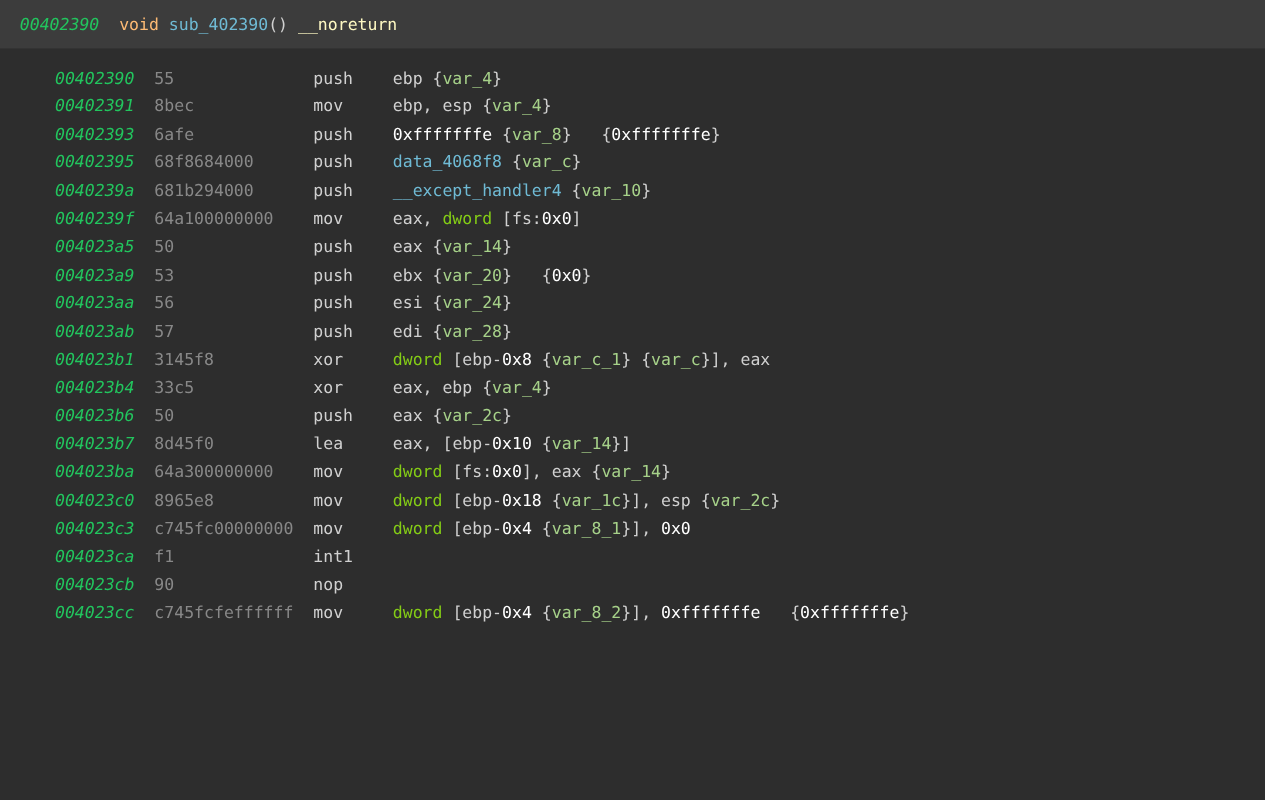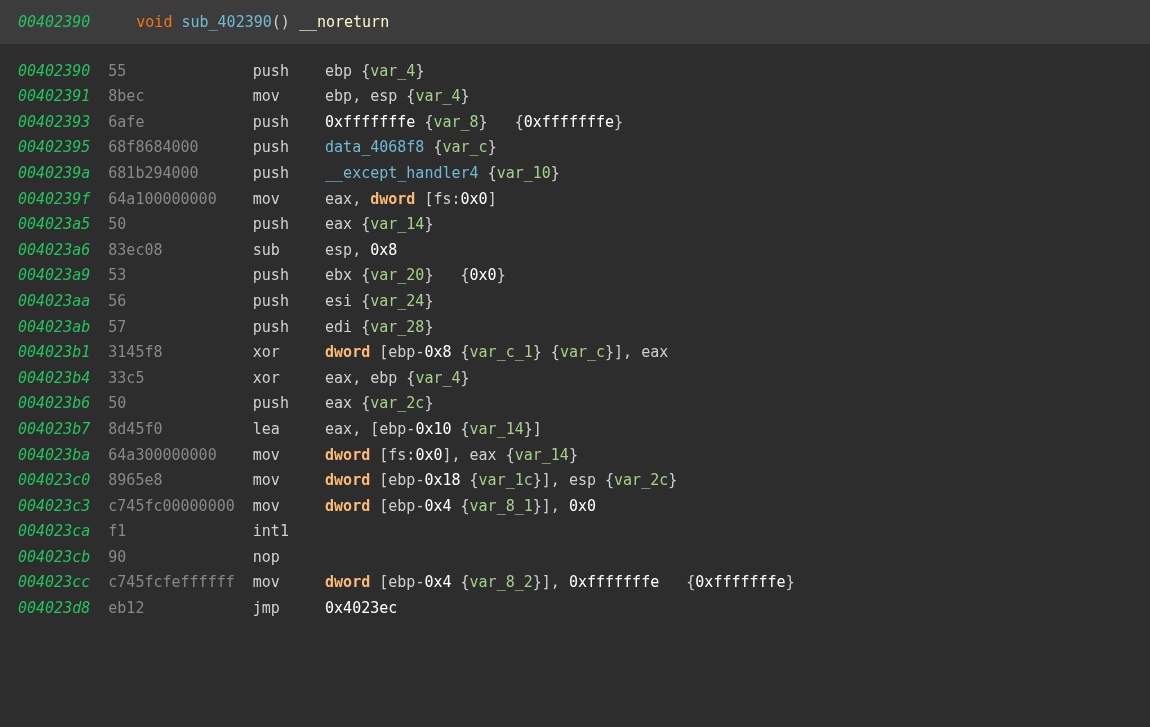--- a/index.html
+++ b/index.html
@@ -13,59 +13,58 @@
     height: 727px;
     overflow: hidden;
   }
   .header {
     background: #3c3c3c;
     padding: 10px 18px 8px 18px;
     white-space: pre;
   }
   .body {
     padding: 15px 18px 7px 18px;
+    margin-left: 32px;
   }
   .row {
     white-space: pre;
   }
   .addr   { color: #22c55e; font-style: italic; }
   .bytes  { color: #888888; }
   .mnemo  { color: #d0d0d0; }
-  .kw     { color: #f97316; margin-left: 28px; }   
+  .kw     { color: #fdba74; }   
   .fn     { color: #6fbad4; margin-top: 12px; }   
   .attr   { color: #fef9c3; }
   .reg    { color: #d0d0d0; }
   .num    { color: #ffffff; }   
   .var    { color: #a6d189; }   
   .brace  { color: #d0d0d0; }
   .sym    { color: #6fbad4; }   
-  .mem    { color: #fdba74; font-weight: bold; }
+  .mem    { color: #84cc16; }
   .punct  { color: #d0d0d0; }
 </style>
 </head>
 <body>
 
 <div class="header"><span class="addr">00402390</span><span>  </span><span class="kw">void</span><span> </span><span class="fn">sub_402390</span><span class="punct">()</span><span> </span><span class="attr">__noreturn</span></div>
 
 <div class="body" id="body-container">
     <div class="row"><span class="addr">00402390  </span><span class="bytes">55              </span><span class="mnemo">push    </span><span class="reg">ebp</span> <span class="brace">{</span><span class="var">var_4</span><span class="brace">}</span></div>
     <div class="row"><span class="addr">00402391  </span><span class="bytes">8bec            </span><span class="mnemo">mov     </span><span class="reg">ebp</span><span class="punct">, </span><span class="reg">esp</span> <span class="brace">{</span><span class="var">var_4</span><span class="brace">}</span></div>
     <div class="row"><span class="addr">00402393  </span><span class="bytes">6afe            </span><span class="mnemo">push    </span><span class="num">0xfffffffe</span> <span class="brace">{</span><span class="var">var_8</span><span class="brace">}</span>   <span class="brace">{</span><span class="num">0xfffffffe</span><span class="brace">}</span></div>
     <div class="row"><span class="addr">00402395  </span><span class="bytes">68f8684000      </span><span class="mnemo">push    </span><span class="sym">data_4068f8</span> <span class="brace">{</span><span class="var">var_c</span><span class="brace">}</span></div>
     <div class="row"><span class="addr">0040239a  </span><span class="bytes">681b294000      </span><span class="mnemo">push    </span><span class="sym">__except_handler4</span> <span class="brace">{</span><span class="var">var_10</span><span class="brace">}</span></div>
     <div class="row"><span class="addr">0040239f  </span><span class="bytes">64a100000000    </span><span class="mnemo">mov     </span><span class="reg">eax</span><span class="punct">, </span><span class="mem">dword </span><span class="punct">[</span><span class="reg">fs</span><span class="punct">:</span><span class="num">0x0</span><span class="punct">]</span></div>
     <div class="row"><span class="addr">004023a5  </span><span class="bytes">50              </span><span class="mnemo">push    </span><span class="reg">eax</span> <span class="brace">{</span><span class="var">var_14</span><span class="brace">}</span></div>
-    <div class="row"><span class="addr">004023a6  </span><span class="bytes">83ec08          </span><span class="mnemo">sub     </span><span class="reg">esp</span><span class="punct">, </span><span class="num">0x8</span></div>
     <div class="row"><span class="addr">004023a9  </span><span class="bytes">53              </span><span class="mnemo">push    </span><span class="reg">ebx</span> <span class="brace">{</span><span class="var">var_20</span><span class="brace">}</span>   <span class="brace">{</span><span class="num">0x0</span><span class="brace">}</span></div>
     <div class="row"><span class="addr">004023aa  </span><span class="bytes">56              </span><span class="mnemo">push    </span><span class="reg">esi</span> <span class="brace">{</span><span class="var">var_24</span><span class="brace">}</span></div>
     <div class="row"><span class="addr">004023ab  </span><span class="bytes">57              </span><span class="mnemo">push    </span><span class="reg">edi</span> <span class="brace">{</span><span class="var">var_28</span><span class="brace">}</span></div>
     <div class="row"><span class="addr">004023b1  </span><span class="bytes">3145f8          </span><span class="mnemo">xor     </span><span class="mem">dword </span><span class="punct">[</span><span class="reg">ebp</span><span class="punct">-</span><span class="num">0x8</span> <span class="brace">{</span><span class="var">var_c_1</span><span class="brace">}</span> <span class="brace">{</span><span class="var">var_c</span><span class="brace">}</span><span class="punct">]</span><span class="punct">, </span><span class="reg">eax</span></div>
     <div class="row"><span class="addr">004023b4  </span><span class="bytes">33c5            </span><span class="mnemo">xor     </span><span class="reg">eax</span><span class="punct">, </span><span class="reg">ebp</span> <span class="brace">{</span><span class="var">var_4</span><span class="brace">}</span></div>
     <div class="row"><span class="addr">004023b6  </span><span class="bytes">50              </span><span class="mnemo">push    </span><span class="reg">eax</span> <span class="brace">{</span><span class="var">var_2c</span><span class="brace">}</span></div>
     <div class="row"><span class="addr">004023b7  </span><span class="bytes">8d45f0          </span><span class="mnemo">lea     </span><span class="reg">eax</span><span class="punct">, </span><span class="punct">[</span><span class="reg">ebp</span><span class="punct">-</span><span class="num">0x10</span> <span class="brace">{</span><span class="var">var_14</span><span class="brace">}</span><span class="punct">]</span></div>
     <div class="row"><span class="addr">004023ba  </span><span class="bytes">64a300000000    </span><span class="mnemo">mov     </span><span class="mem">dword </span><span class="punct">[</span><span class="reg">fs</span><span class="punct">:</span><span class="num">0x0</span><span class="punct">]</span><span class="punct">, </span><span class="reg">eax</span> <span class="brace">{</span><span class="var">var_14</span><span class="brace">}</span></div>
     <div class="row"><span class="addr">004023c0  </span><span class="bytes">8965e8          </span><span class="mnemo">mov     </span><span class="mem">dword </span><span class="punct">[</span><span class="reg">ebp</span><span class="punct">-</span><span class="num">0x18</span> <span class="brace">{</span><span class="var">var_1c</span><span class="brace">}</span><span class="punct">]</span><span class="punct">, </span><span class="reg">esp</span> <span class="brace">{</span><span class="var">var_2c</span><span class="brace">}</span></div>
     <div class="row"><span class="addr">004023c3  </span><span class="bytes">c745fc00000000  </span><span class="mnemo">mov     </span><span class="mem">dword </span><span class="punct">[</span><span class="reg">ebp</span><span class="punct">-</span><span class="num">0x4</span> <span class="brace">{</span><span class="var">var_8_1</span><span class="brace">}</span><span class="punct">]</span><span class="punct">, </span><span class="num">0x0</span></div>
     <div class="row"><span class="addr">004023ca  </span><span class="bytes">f1              </span><span class="mnemo">int1    </span></div>
     <div class="row"><span class="addr">004023cb  </span><span class="bytes">90              </span><span class="mnemo">nop     </span></div>
     <div class="row"><span class="addr">004023cc  </span><span class="bytes">c745fcfeffffff  </span><span class="mnemo">mov     </span><span class="mem">dword </span><span class="punct">[</span><span class="reg">ebp</span><span class="punct">-</span><span class="num">0x4</span> <span class="brace">{</span><span class="var">var_8_2</span><span class="brace">}</span><span class="punct">]</span><span class="punct">, </span><span class="num">0xfffffffe</span>   <span class="brace">{</span><span class="num">0xfffffffe</span><span class="brace">}</span></div>
-    <div class="row"><span class="addr">004023d8  </span><span class="bytes">eb12            </span><span class="mnemo">jmp     </span><span class="num">0x4023ec</span></div>
   </div>
 
 </body></html>

